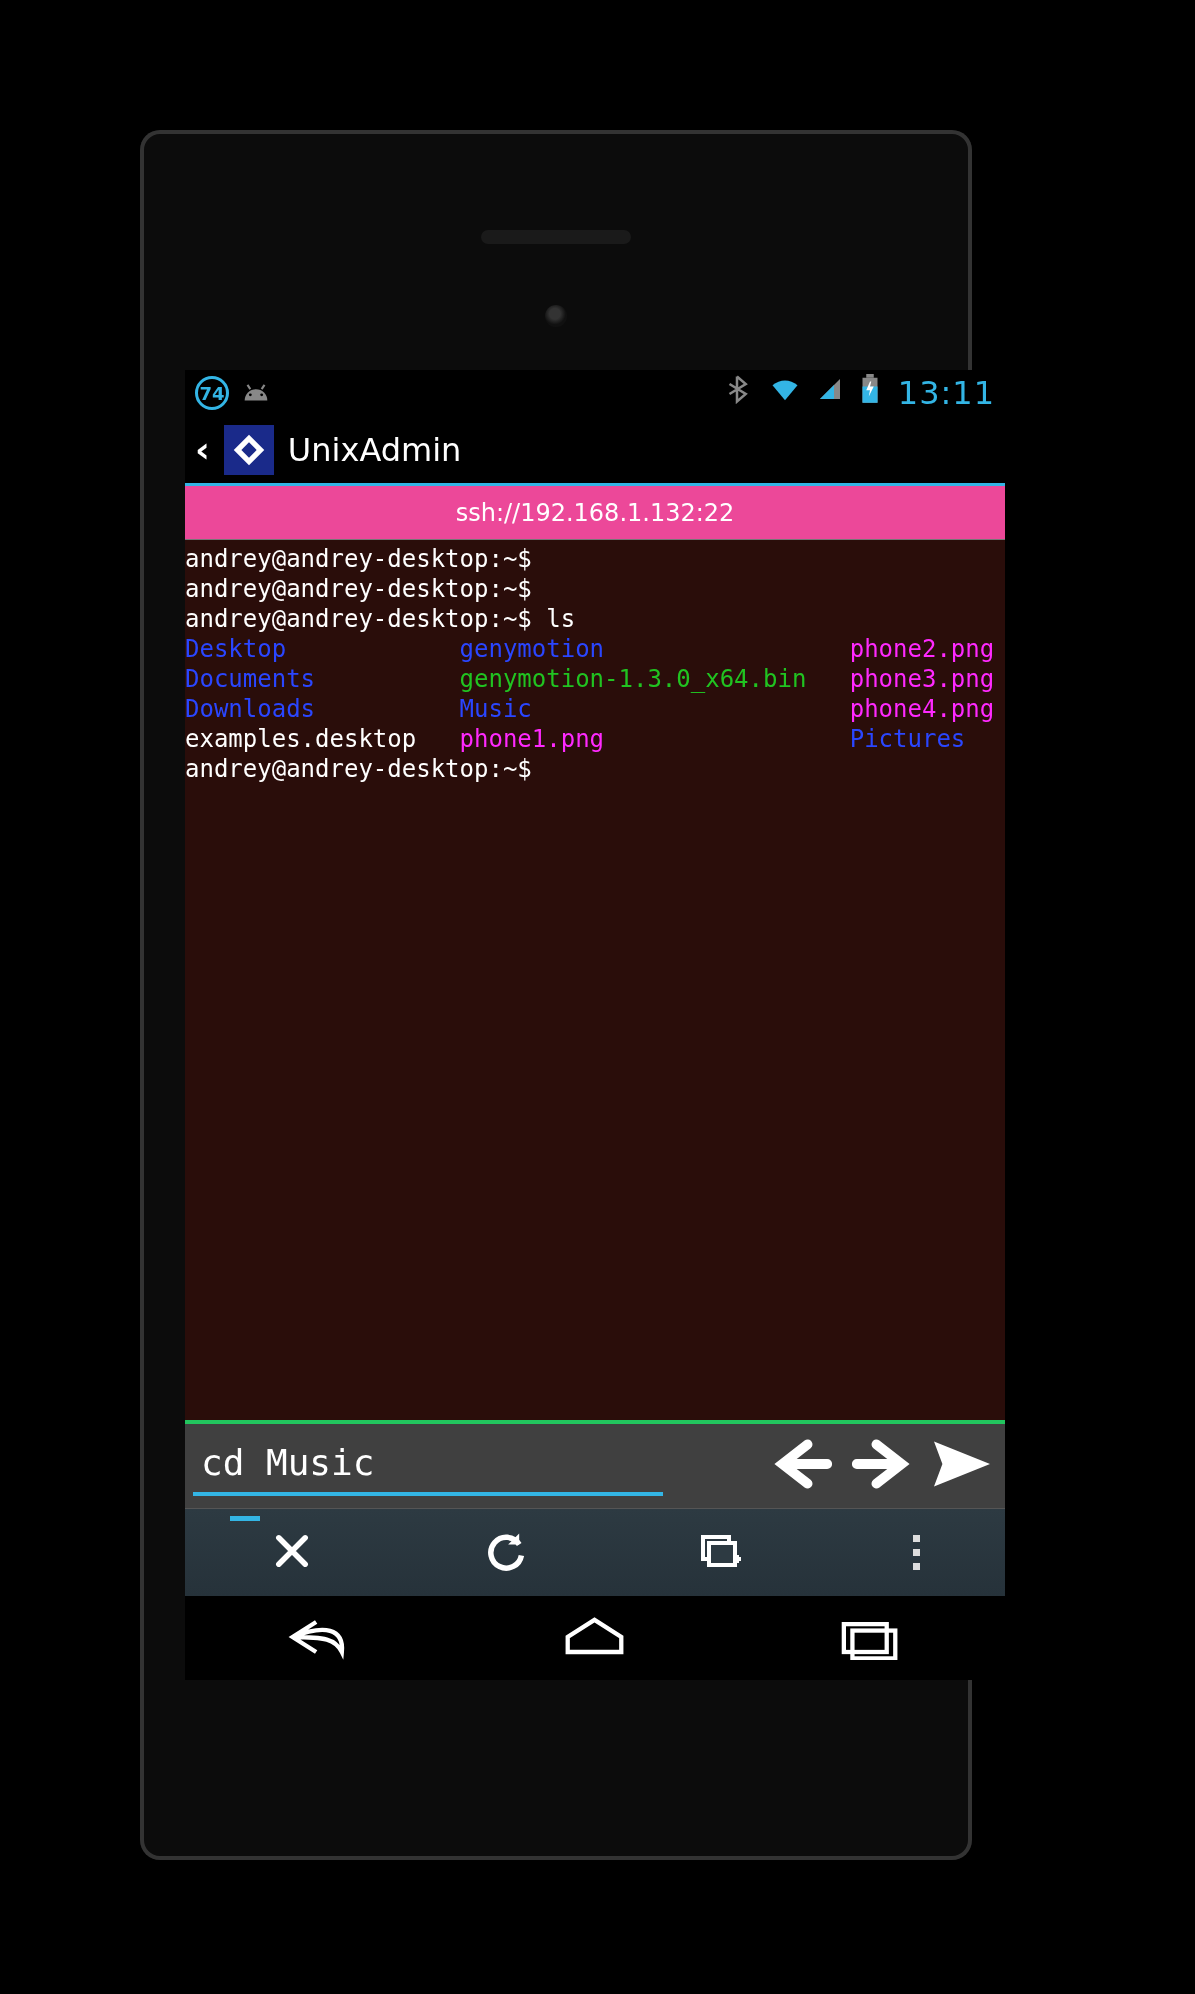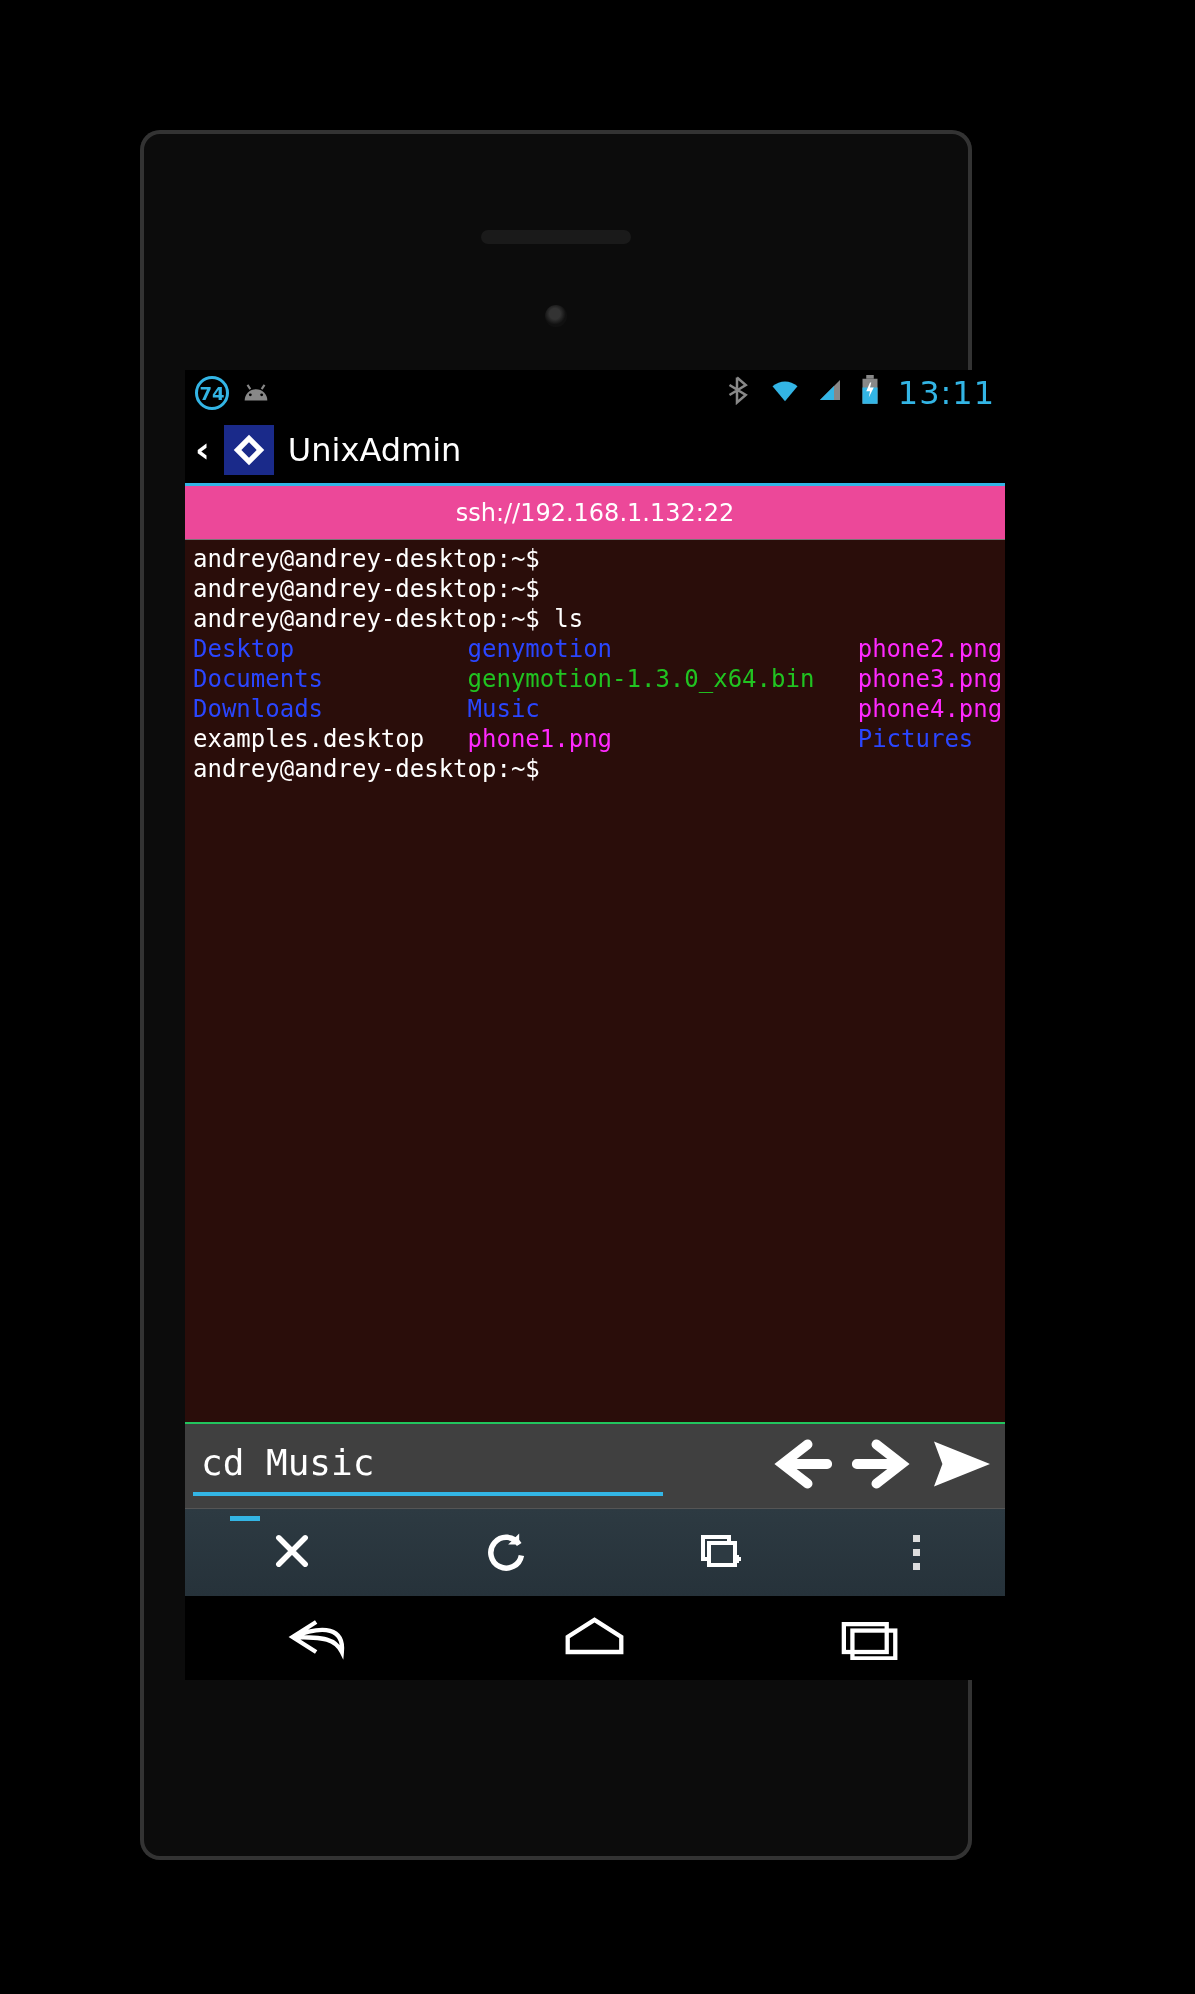--- a/index.html
+++ b/index.html
@@ -62,21 +62,21 @@
   .statusbar {
     height: 46px;
     background: #000;
     display: flex;
     align-items: center;
     padding: 0 10px;
     color: #33b5e5;
     font-size: 28px;
   }
   .sb-left { display: flex; align-items: center; gap: 10px; }
-  .sb-right { margin-left: auto; display: flex; align-items: center; gap: 18px; }
+  .sb-right { margin-left: auto; display: flex; align-items: flex-start; gap: 18px; }
   .badge74 {
     width: 34px; height: 34px;
     border: 3px solid #33b5e5;
     border-radius: 50%;
     display: flex; align-items: center; justify-content: center;
     font-size: 18px; font-weight: bold;
   }
   .android-icon svg { width: 34px; height: 22px; fill: #888; }
   .bt-icon svg, .wifi-icon svg, .cell-icon svg { width: 30px; height: 30px; fill: #888; }
   .wifi-icon svg { fill: #33b5e5; }
@@ -116,24 +116,24 @@
   }
 
   
   .terminal {
     flex: 1;
     background: #2a0d0a;
     color: #fff;
     font-family: "DejaVu Sans Mono", monospace;
     font-size: 24px;
     line-height: 30px;
-    padding: 4px 6px 4px 8px;
+    padding: 4px 6px 4px 0;
     white-space: pre;
     overflow: hidden;
-    border-bottom: 2px solid #22c55e;
+    border-bottom: 4px solid #22c55e;
   }
   .c-blue { color: #2a46ff; }
   .c-green { color: #21c321; }
   .c-mag { color: #ff29ff; }
   .c-white { color: #fff; }
 
   
   .cmdrow {
     height: 84px;
     background: #404040;

